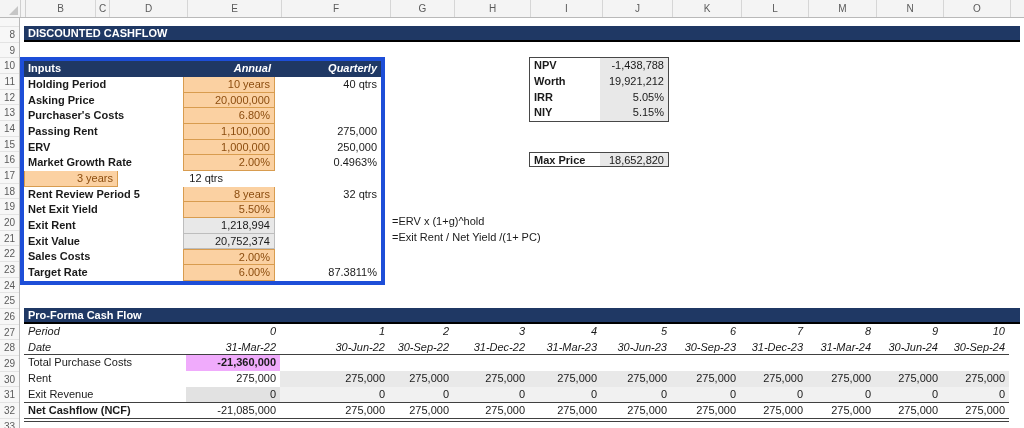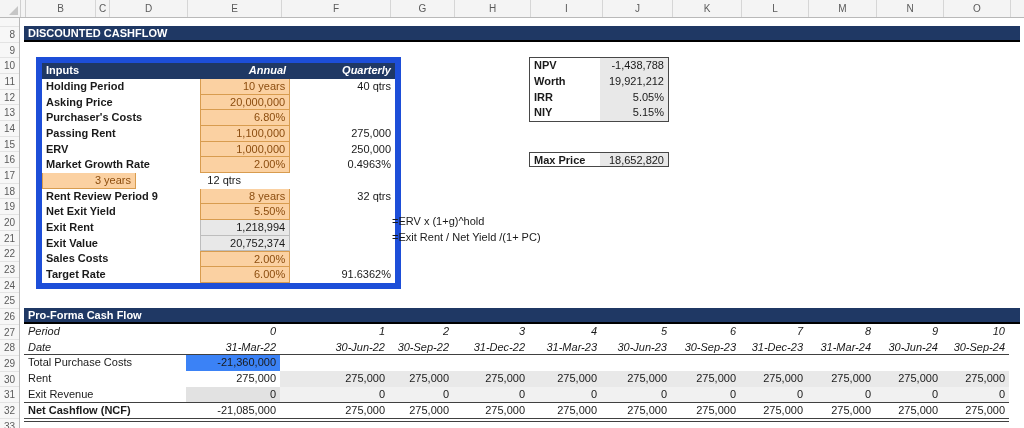--- a/index.html
+++ b/index.html
@@ -33,21 +33,21 @@
     border-right:1px solid #b9b9b9;overflow:hidden;}
   #rowhead .pad7{height:8px;border-bottom:1px solid #e3e3e3;}
   .rhn{box-sizing:border-box;height:15.68px;border-bottom:1px solid #e3e3e3;
     font-size:10px;color:#5a5a5a;text-align:right;padding-right:4px;line-height:15px;}
 
   
   .navybar{background:#1F3864;color:#ffffff;font-weight:bold;
     line-height:15.5px;padding-left:4px;border-bottom:2px solid #000000;}
 
   
-  #inputs-table{left:36px;top:57.4px;width:365px;border:6px solid #1d4ed8;background:#ffffff;}
+  #inputs-table{left:20px;top:57.4px;width:365px;border:4px solid #1d4ed8;background:#ffffff;}
   .inrow{display:flex;height:15.68px;box-sizing:border-box;}
   #inputs-hdr{height:15.68px;background:#1F3864;color:#fff;display:flex;box-sizing:border-box;}
   #inputs-hdr .h-label{width:160px;font-weight:bold;padding-left:4px;line-height:15.5px;}
   #inputs-hdr .h-annual{width:94px;font-weight:bold;font-style:italic;text-align:right;
     padding-right:4px;line-height:15.5px;box-sizing:border-box;}
   #inputs-hdr .h-qtr{width:109px;font-weight:bold;font-style:italic;text-align:right;
     padding-right:4px;line-height:15.5px;box-sizing:border-box;}
   .in-label{width:160px;font-weight:bold;padding-left:4px;line-height:15.8px;
     white-space:nowrap;overflow:hidden;}
   .in-annual{width:94px;box-sizing:border-box;text-align:right;padding-right:4px;line-height:14.5px;}
@@ -78,21 +78,21 @@
   .pf-vals{display:flex;flex:1;}
   .pfc{box-sizing:border-box;text-align:right;padding-right:4px;line-height:15.8px;
     white-space:nowrap;overflow:hidden;}
   .pfc:nth-child(1){width:94px}.pfc:nth-child(2){width:109px}.pfc:nth-child(3){width:64px}
   .pfc:nth-child(4){width:76px}.pfc:nth-child(5){width:72px}.pfc:nth-child(6){width:70px}
   .pfc:nth-child(7){width:69px}.pfc:nth-child(8){width:67px}.pfc:nth-child(9){width:68px}
   .pfc:nth-child(10){width:67px}.pfc:nth-child(11){width:67px}
   #pf-period{top:323.9px;font-style:italic;}
   #pf-date{top:339.6px;font-style:italic;border-bottom:1px solid #404040;}
   #pf-tpc{top:355.3px;justify-content:center;}
-  #pf-tpc .pfc:nth-child(1){background:#3b82f6;}
+  #pf-tpc .pfc:nth-child(1){background:#f0abfc;font-weight:bold;}
   #pf-rent{top:371px;}
   #pf-rent .pfc{background:#E9E9E9;}
   #pf-rent .pfc:nth-child(1){background:#ffffff;}
   #pf-exit{top:386.7px;}
   #pf-exit .pfc{background:#F1F1F1;}
   #pf-exit .pfc:nth-child(1){background:#E2E2E2;}
   #pf-ncf{top:402.3px;border-top:1px solid #404040;}
   #pf-ncf .pf-label{font-weight:bold;}
   #dblline{left:24px;top:417.9px;width:985px;height:4px;
     border-top:1px solid #404040;border-bottom:1px solid #404040;}
@@ -193,21 +193,21 @@
   <div class="inrow">
     <div class="in-label">Market Growth Rate</div>
     <div class="in-annual cell-input">2.00%</div>
     <div class="in-qtr">0.4963%</div>
   </div>
   <div class="inrow">
     <div class="in-annual cell-input">3 years</div>
     <div class="in-qtr">12 qtrs</div>
   </div>
   <div class="inrow">
-    <div class="in-label">Rent Review Period 9</div>
+    <div class="in-label">Rent Review Period 5</div>
     <div class="in-annual cell-input">8 years</div>
     <div class="in-qtr">32 qtrs</div>
   </div>
   <div class="inrow">
     <div class="in-label">Net Exit Yield</div>
     <div class="in-annual cell-input">5.50%</div>
     <div class="in-qtr"></div>
   </div>
   <div class="inrow">
     <div class="in-label">Exit Rent</div>
@@ -220,21 +220,21 @@
     <div class="in-qtr"></div>
   </div>
   <div class="inrow row-sales">
     <div class="in-label">Sales Costs</div>
     <div class="in-annual cell-input">2.00%</div>
     <div class="in-qtr"></div>
   </div>
   <div class="inrow">
     <div class="in-label">Target Rate</div>
     <div class="in-annual cell-input">6.00%</div>
-    <div class="in-qtr">91.6362%</div>
+    <div class="in-qtr">87.3811%</div>
   </div>
 </div>
 
 <div class="abs fnote" style="top:214.2px;">=ERV x (1+g)^hold</div>
 <div class="abs fnote" style="top:229.9px;">=Exit Rent / Net Yield /(1+ PC)</div>
 
 <div id="outputs-table" class="abs">
   <div class="outrow">
     <div class="out-label">NPV</div>
     <div class="out-value">-1,438,788</div>

